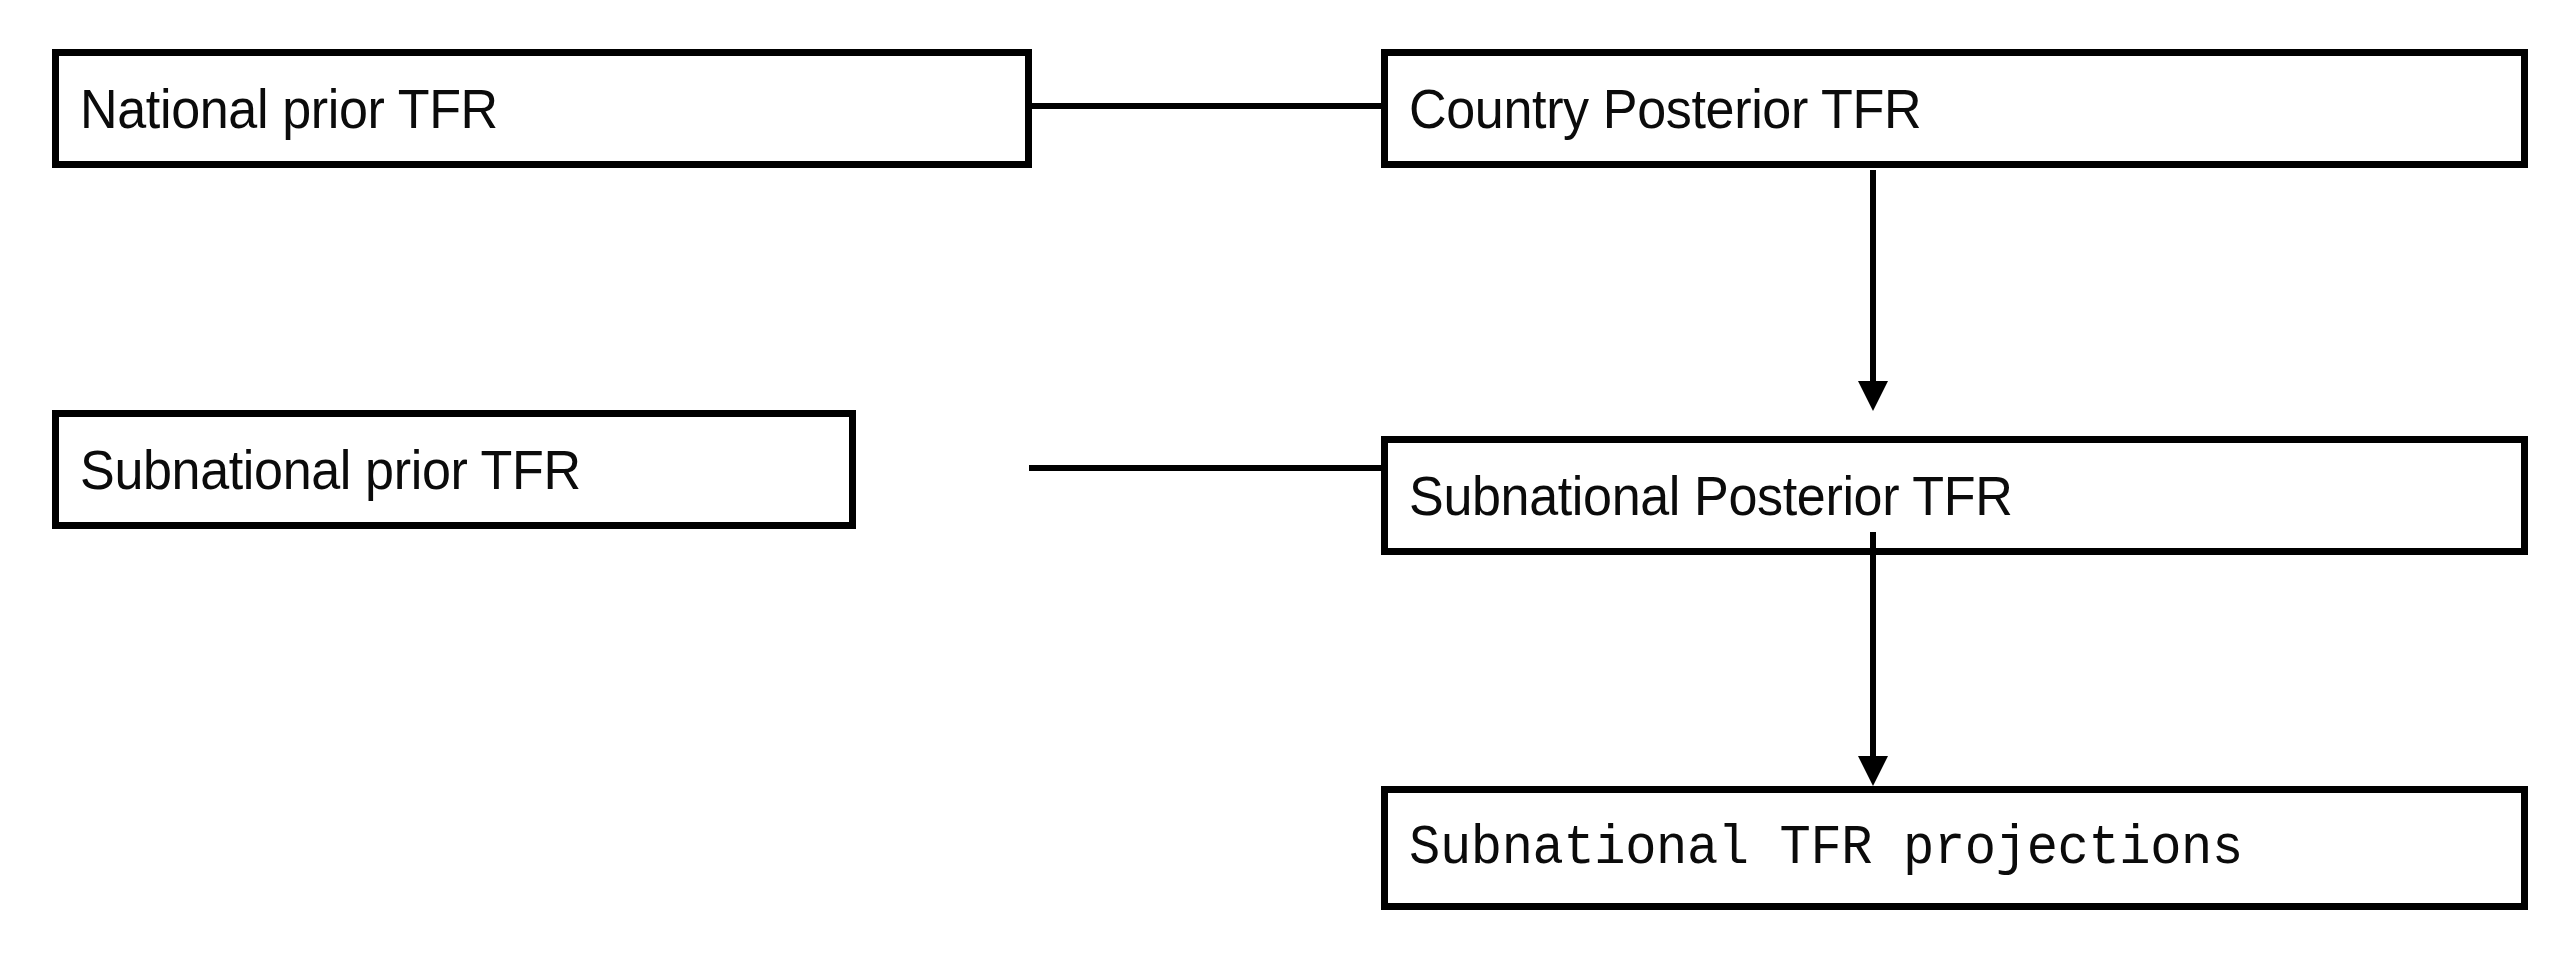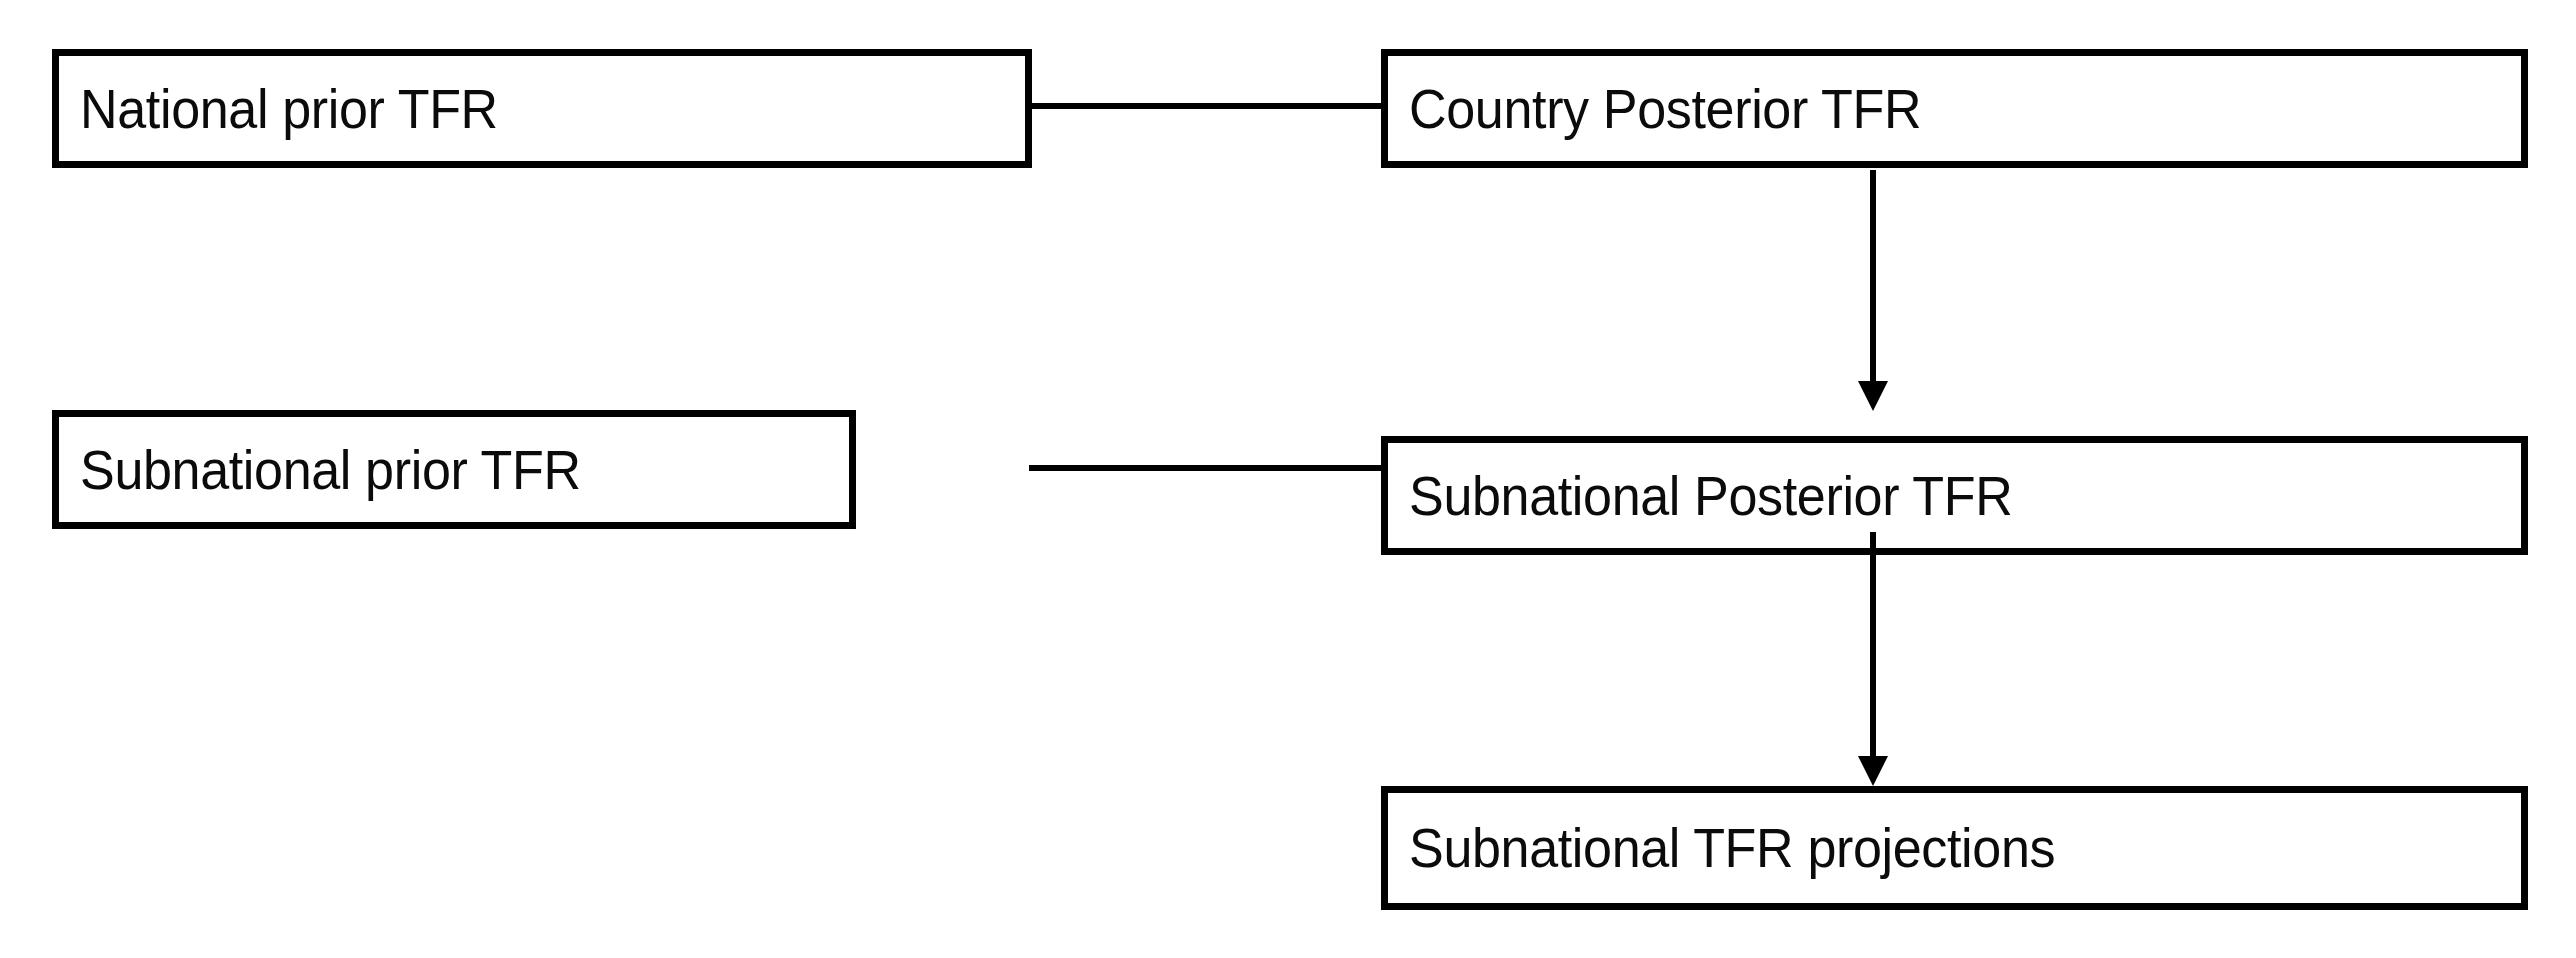--- a/index.html
+++ b/index.html
@@ -37,21 +37,21 @@
     padding-left: 22.6px;
     transform: scaleX(0.93);
     transform-origin: left center;
     font-weight: 400;
   }
   
   #node-national-prior      { left: 52px;   top: 49px;  width: 980px; height: 119px; }
   #node-country-posterior   { left: 1381px; top: 49px;  width: 1147px; height: 119px; }
   #node-subnational-prior   { left: 52px;   top: 410px; width: 804px; height: 119px; }
   #node-subnational-post    { left: 1381px; top: 410px; width: 1147px; height: 119px; margin-top: 26px; }
-  #node-subnational-proj    { left: 1381px; top: 786px; width: 1147px; height: 124px; }
+  #node-subnational-proj    { left: 1381px; top: 786px; width: 1147px; height: 124px; font-family: Liberation Mono, monospace; }
 
   
   .connector-h {
     position: absolute;
     height: 6px;
     background: #000000;
   }
   #connector-national-to-country   { left: 1029px; top: 103px; width: 356px; }
   #connector-subnational-to-post   { left: 1029px; top: 465px; width: 356px; }
 

